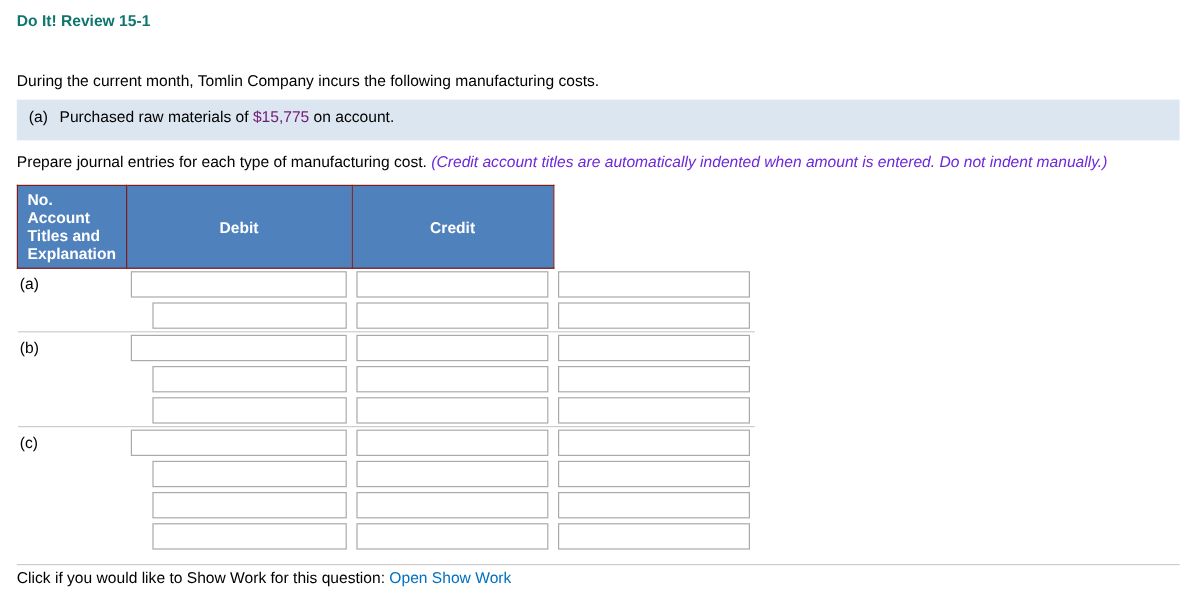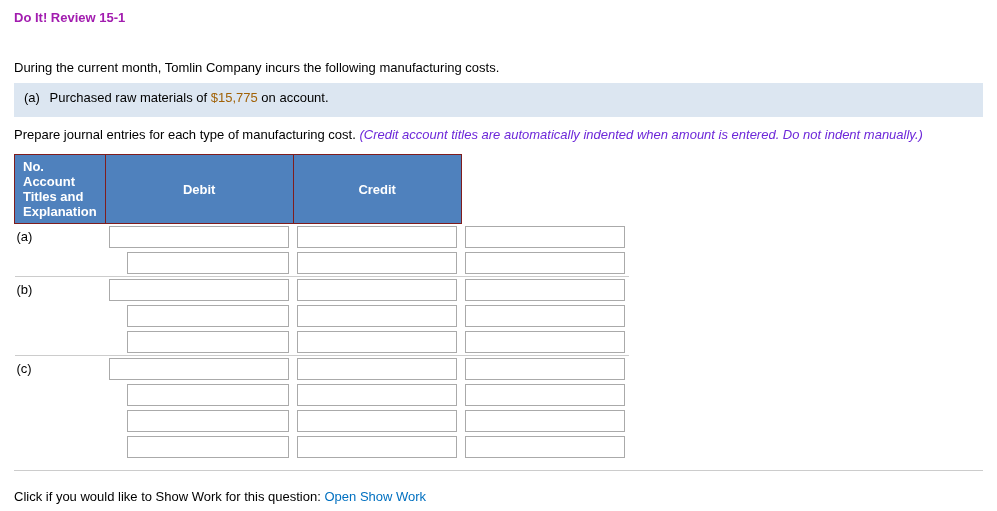--- a/index.html
+++ b/index.html
@@ -6,21 +6,21 @@
     body {
       font-family: Arial, sans-serif;
       font-size: 13px;
       background: #fff;
       color: #000;
       padding: 10px 14px;
       width: 997px;
       min-height: 511px;
     }
     .title {
-      color: #a21caf;
+      color: #0f766e;
       font-weight: bold;
       font-size: 13px;
       margin-bottom: 4px;
     }
     .intro {
       margin-bottom: 8px;
       font-size: 13px;
       margin-top: 35px;
     }
     .problem-list {
@@ -32,21 +32,21 @@
     .problem-list p {
       margin-bottom: 3px;
       font-size: 13px;
       line-height: 1.45;
     }
     .problem-list span.label {
       display: inline-block;
       width: 22px;
       font-weight: normal;
     }
-    .highlight-blue { color: #a16207; text-align: right; }
+    .highlight-blue { color: #701a75; text-align: right; }
     .instruction {
       font-size: 13px;
       margin-bottom: 10px;
       line-height: 1.5;
     }
     .instruction .italic-red {
       color: #6d28d9;
       font-style: italic;
     }
     
@@ -87,21 +87,21 @@
       height: 22px;
       font-size: 12px;
       padding: 1px 3px;
     }
     .col-account { width: 180px; }
     .col-debit   { width: 160px; }
     .col-credit  { width: 160px; }
     .show-work-bar {
       font-size: 13px;
       margin-top: 8px;
-      padding-top: 18px;
+      padding-top: 3px;
       border-top: 1px solid #ccc;
     }
     .show-work-bar a {
       color: #0070c0;
       text-decoration: none;
     }
   </style>
 </head>
 <body>
 

